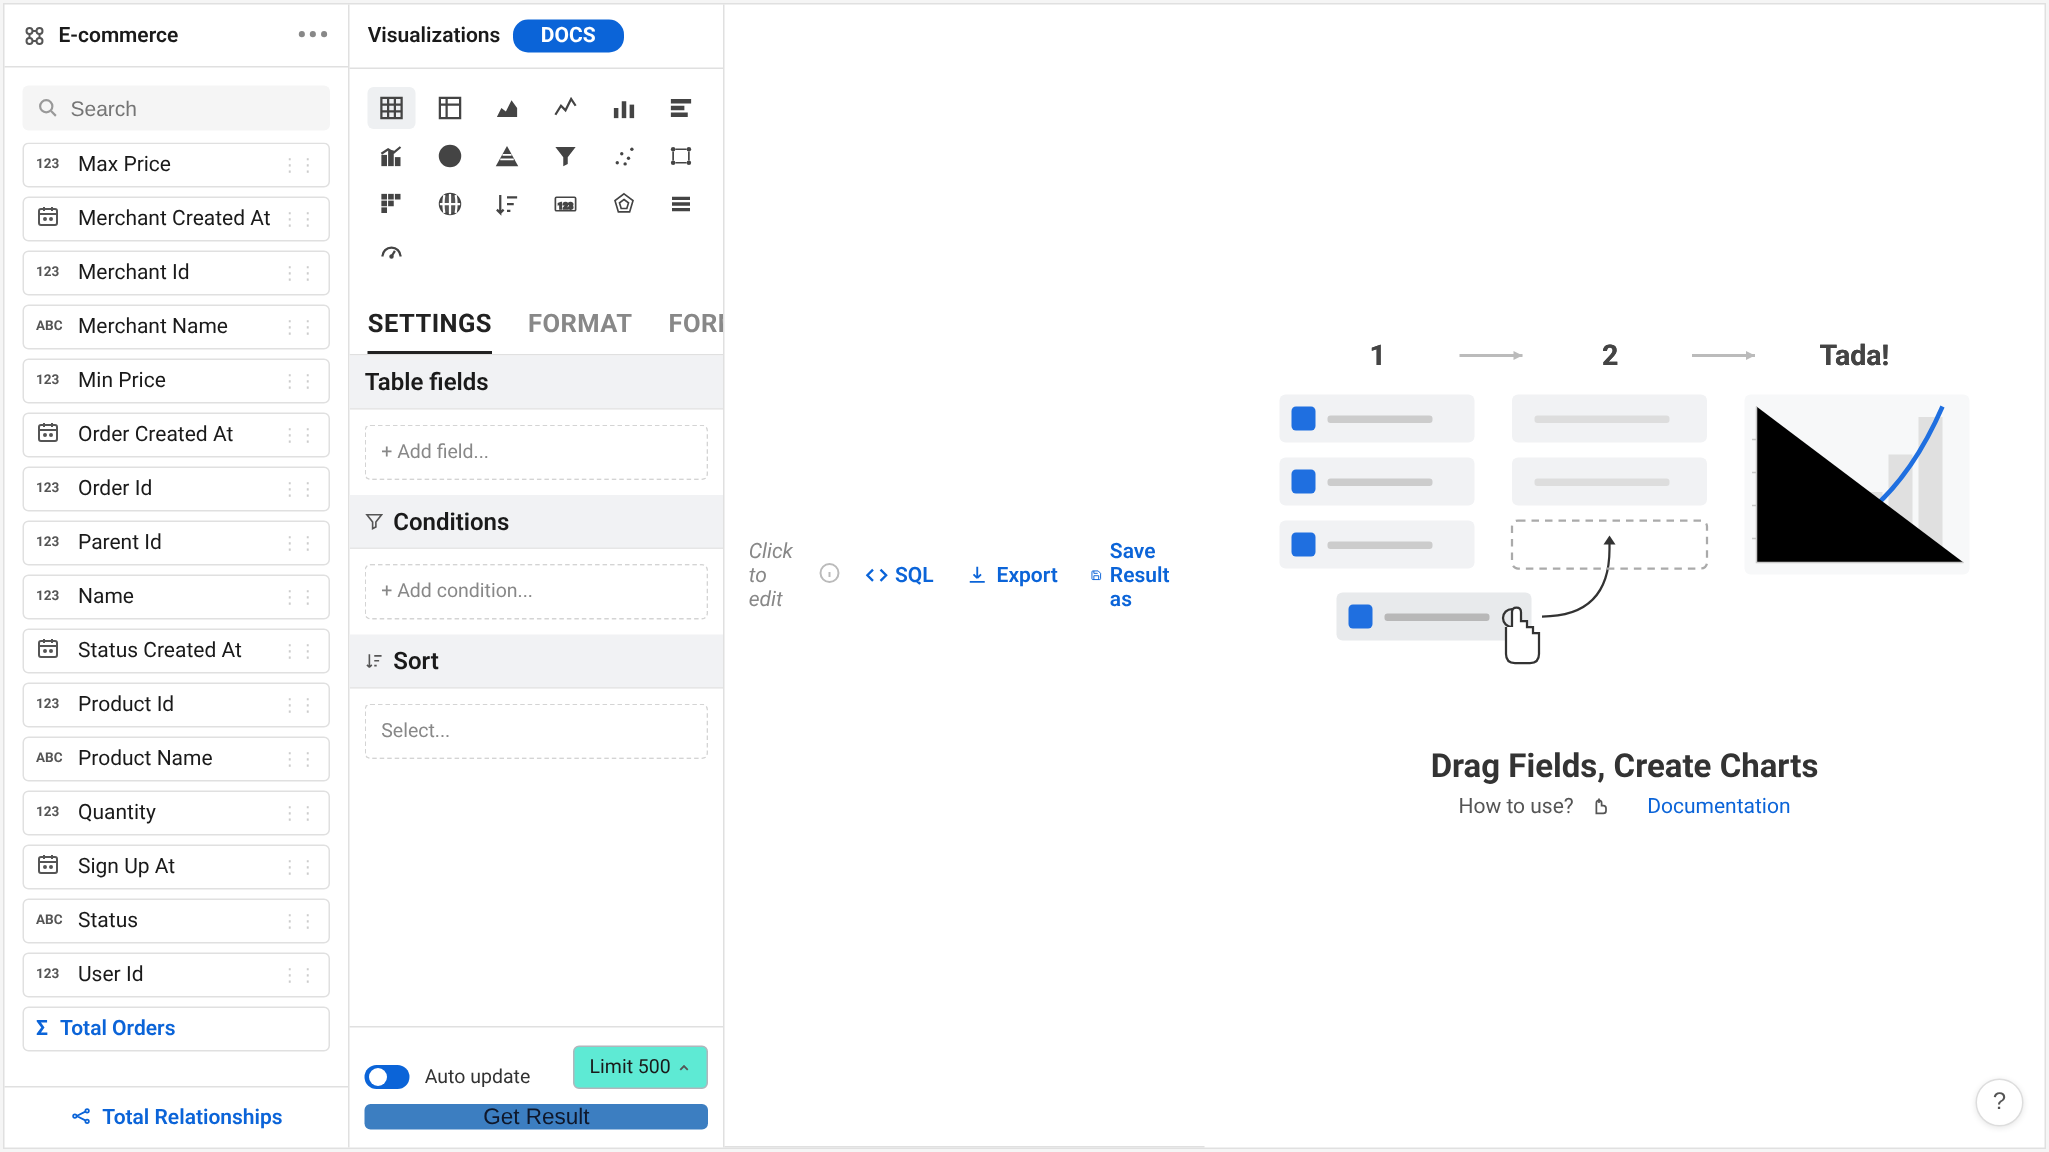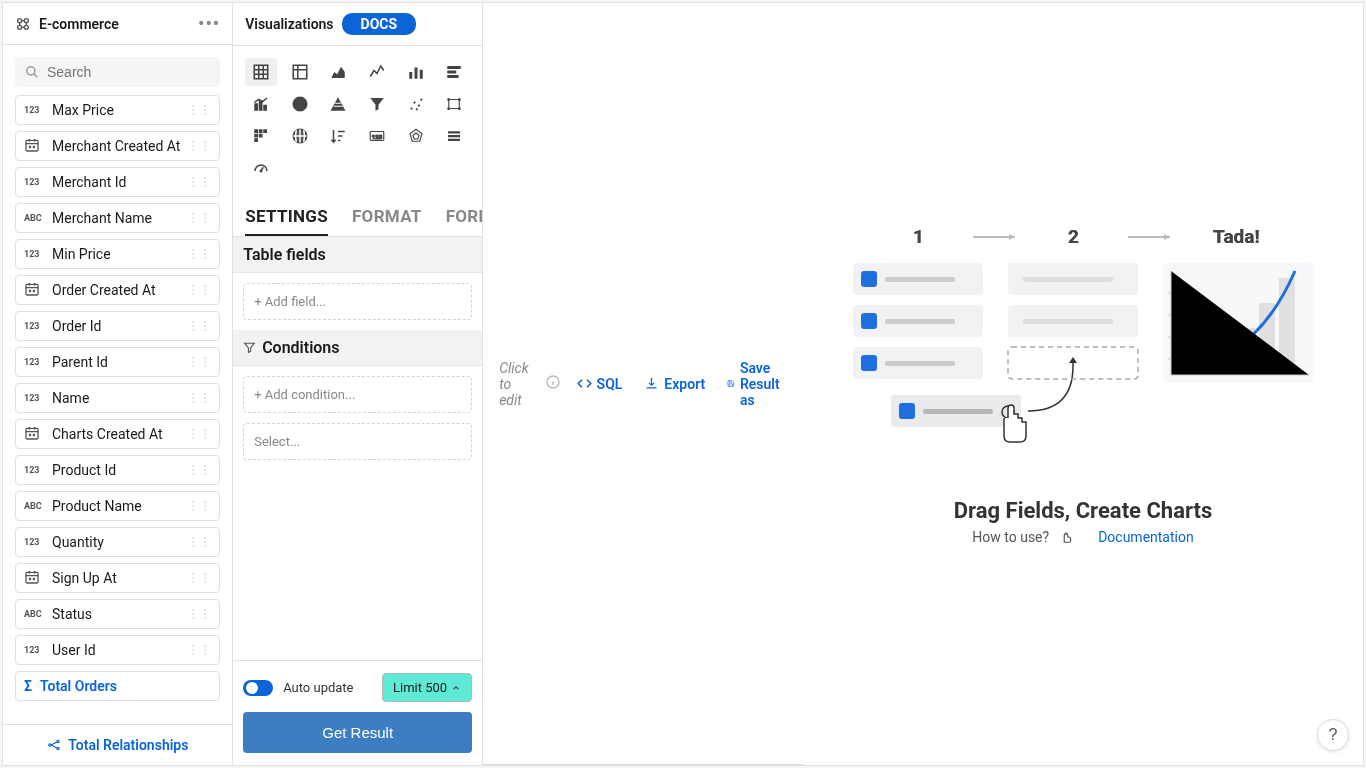--- a/index.html
+++ b/index.html
@@ -201,21 +201,21 @@
   padding: 10px;
   color: #888;
   font-size: 13px;
 }
 .mid-footer {
   border-top: 1px solid #e0e0e0;
   padding: 12px 10px;
 }
 .mf-row {
   display: flex;
-  align-items: center;
+  align-items: flex-end;
   margin-bottom: 10px;
   gap: 10px;
 }
 .toggle {
   width: 30px; height: 16px; background: #0b64d8; border-radius: 8px; position: relative;
 }
 .toggle::after {
   content: ''; position: absolute; width: 12px; height: 12px; background: #fff; border-radius: 50%; top: 2px; left: 3px;
 }
 .auto-update { font-size: 13px; color: #333; }
@@ -225,24 +225,24 @@
   border-radius: 4px;
   background: #5eead4;
   padding: 6px 10px;
   font-size: 13px;
   cursor: pointer;
   display: flex; align-items: center; gap: 4px;
 }
 .get-result {
   width: 100%;
   background: #3c7ec1;
-  color: #ffffff;
+  color: #0f172a;
   border: none;
   border-radius: 4px;
-  padding: 12px;
+  padding: 0;
   font-size: 15px;
   font-weight: 500;
   cursor: pointer;
 }
 
 .right {
   flex: 1;
   display: flex;
   flex-direction: row;
   position: relative;
@@ -368,21 +368,21 @@
           <span>Name</span>
           <span class="grip">⋮⋮</span>
         </div>
         <div class="field-item">
           <span class="ftype cal"><svg width="16" height="16" viewBox="0 0 24 24" fill="none" stroke="#555" stroke-width="2">
               <rect x="3" y="5" width="18" height="16" rx="2"></rect>
               <path d="M3 10h18M8 3v4M16 3v4"></path>
               <circle cx="9" cy="15" r="1" fill="#555"></circle>
               <circle cx="15" cy="15" r="1" fill="#555"></circle>
             </svg></span>
-          <span>Charts Created At</span>
+          <span>Status Created At</span>
           <span class="grip">⋮⋮</span>
         </div>
         <div class="field-item">
           <span class="ftype">123</span>
           <span>Product Id</span>
           <span class="grip">⋮⋮</span>
         </div>
         <div class="field-item">
           <span class="ftype">ABC</span>
           <span>Product Name</span>
@@ -571,20 +571,26 @@
         <span>Table fields</span>
       </div>
       <div class="dropzone">+ Add field...</div>
       <div class="section-header">
         <svg width="13" height="13" viewBox="0 0 24 24" fill="none" stroke="#555" stroke-width="2">
               <path d="M3 4h18l-7 9v6l-4 2v-8z"></path>
             </svg>
         <span>Conditions</span>
       </div>
       <div class="dropzone">+ Add condition...</div>
+      <div class="section-header">
+        <svg width="13" height="13" viewBox="0 0 24 24" fill="none" stroke="#555" stroke-width="2">
+              <path d="M6 4v16M6 20l-3-3M6 20l3-3M12 6h9M12 12h6M12 18h3"></path>
+            </svg>
+        <span>Sort</span>
+      </div>
       <div class="dropzone">Select...</div>
       </div>
     </div>
     <div class="mid-footer">
       <div class="mf-row">
         <div class="toggle"></div>
         <span class="auto-update">Auto update</span>
         <div class="limit-btn">
           <span>Limit 500</span>
           <svg width="10" height="10" viewBox="0 0 24 24" fill="none" stroke="#555" stroke-width="3">

